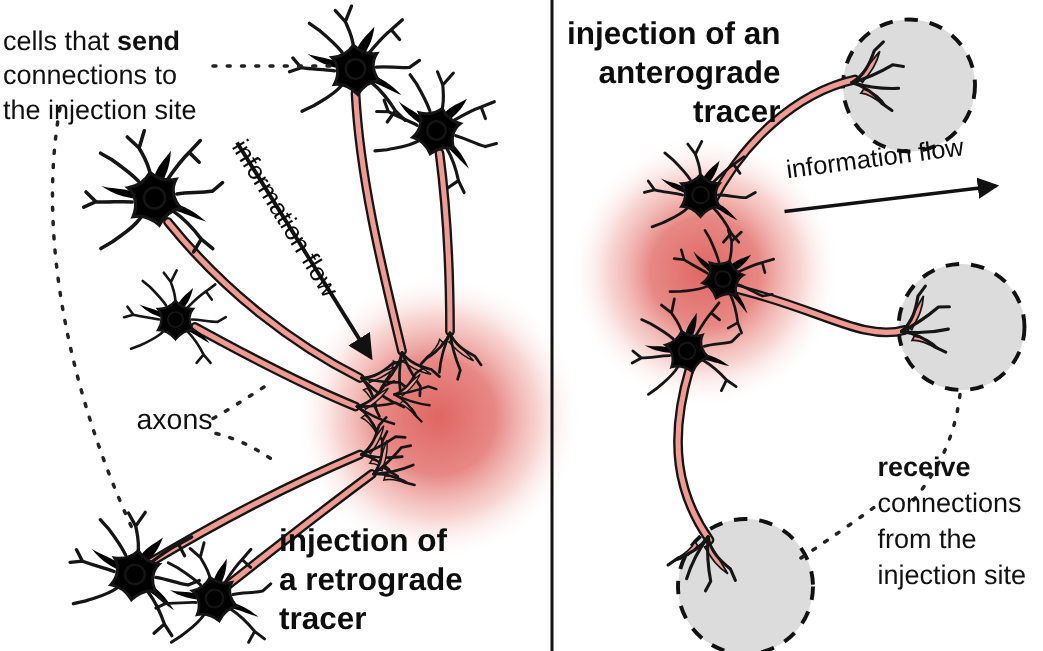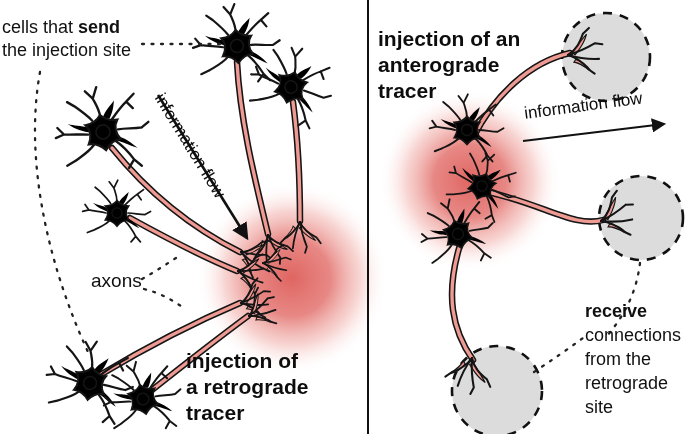--- a/index.html
+++ b/index.html
@@ -10,21 +10,21 @@
   #art{position:absolute;left:0;top:0;}
   .lbl{position:absolute;line-height:23px;font-size:18px;color:#111;}
   .lbl b{font-weight:bold;}
   .title{position:absolute;font-size:21px;font-weight:bold;line-height:26px;color:#0d0d0d;}
   .flow{position:absolute;font-size:17px;white-space:nowrap;color:#0d0d0d;}
   #flow-left{left:167px;top:90px;transform:rotate(58.5deg);transform-origin:left top;}
   #flow-right{left:523px;top:104px;transform:rotate(-7.5deg);transform-origin:left top;}
   #cells-label{left:2px;top:16px;width:170px;}
   #axons-label{left:91px;top:269px;font-size:19px;}
   #retro-title{left:186px;top:348px;}
-  #antero-title{left:378px;top:26px;}
+  #antero-title{left:378px;top:10px;text-align:right;}
   #regions-label{left:585px;top:299px;width:110px;line-height:24px;}
   .divider{position:absolute;left:367px;top:0;width:2px;height:434px;background:#111;}
 </style>
 </head>
 <body>
 
 <div id="stage">
 
   <svg id="art" width="695" height="434" viewBox="0 0 695 434">
     <defs>
@@ -157,20 +157,21 @@
     <g>
       <path class="dots" d="M640,263 C636,296 622,318 607,336"></path>
       <path class="dots" d="M534,372 C552,360 568,349 583,338"></path>
     </g>
 
     <line x1="523" y1="141" x2="664" y2="124" stroke="#111" stroke-width="2.2" marker-end="url(#arrow)"></line>
   </svg>
 
   <div class="lbl" id="cells-label">
     <div><span>cells that</span>&nbsp;<b>send</b></div>
+    <div>connections to</div>
     <div>the injection site</div>
   </div>
 
   <div class="flow" id="flow-left">information flow</div>
 
   <div class="lbl" id="axons-label">axons</div>
 
   <div class="title" id="retro-title">
     <div>injection of</div>
     <div>a retrograde</div>
@@ -184,16 +185,16 @@
     <div>anterograde</div>
     <div>tracer</div>
   </div>
 
   <div class="flow" id="flow-right">information flow</div>
 
   <div class="lbl" id="regions-label">
     <div><b>receive</b></div>
     <div>connections</div>
     <div>from the</div>
-    <div>retrograde site</div>
+    <div>injection site</div>
   </div>
 
 </div>
 
 </body></html>

